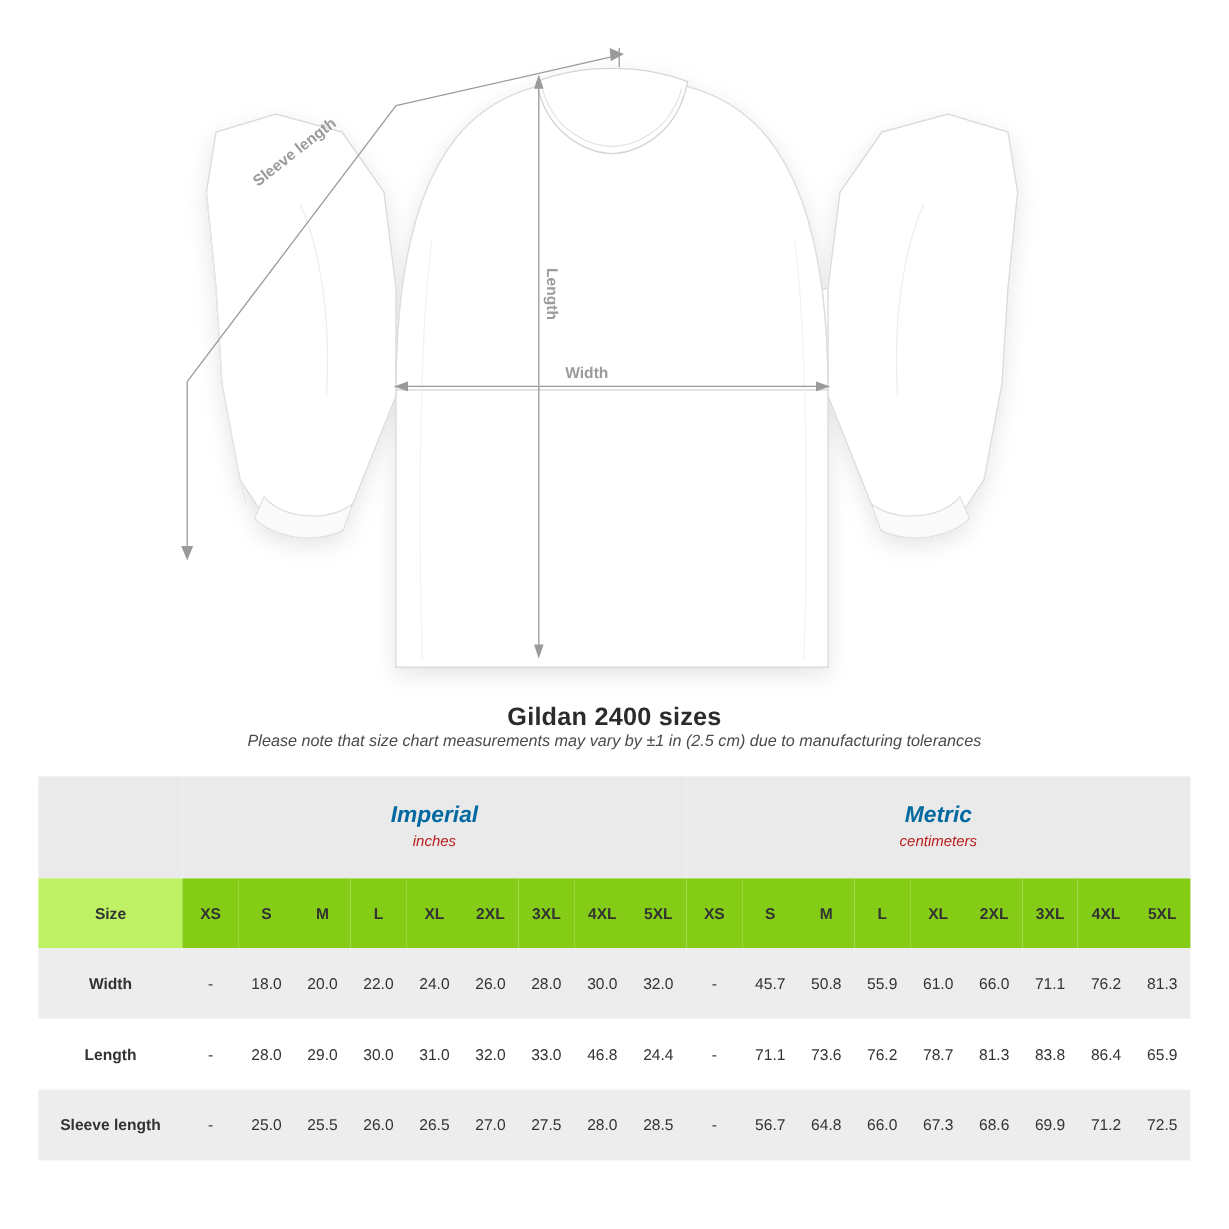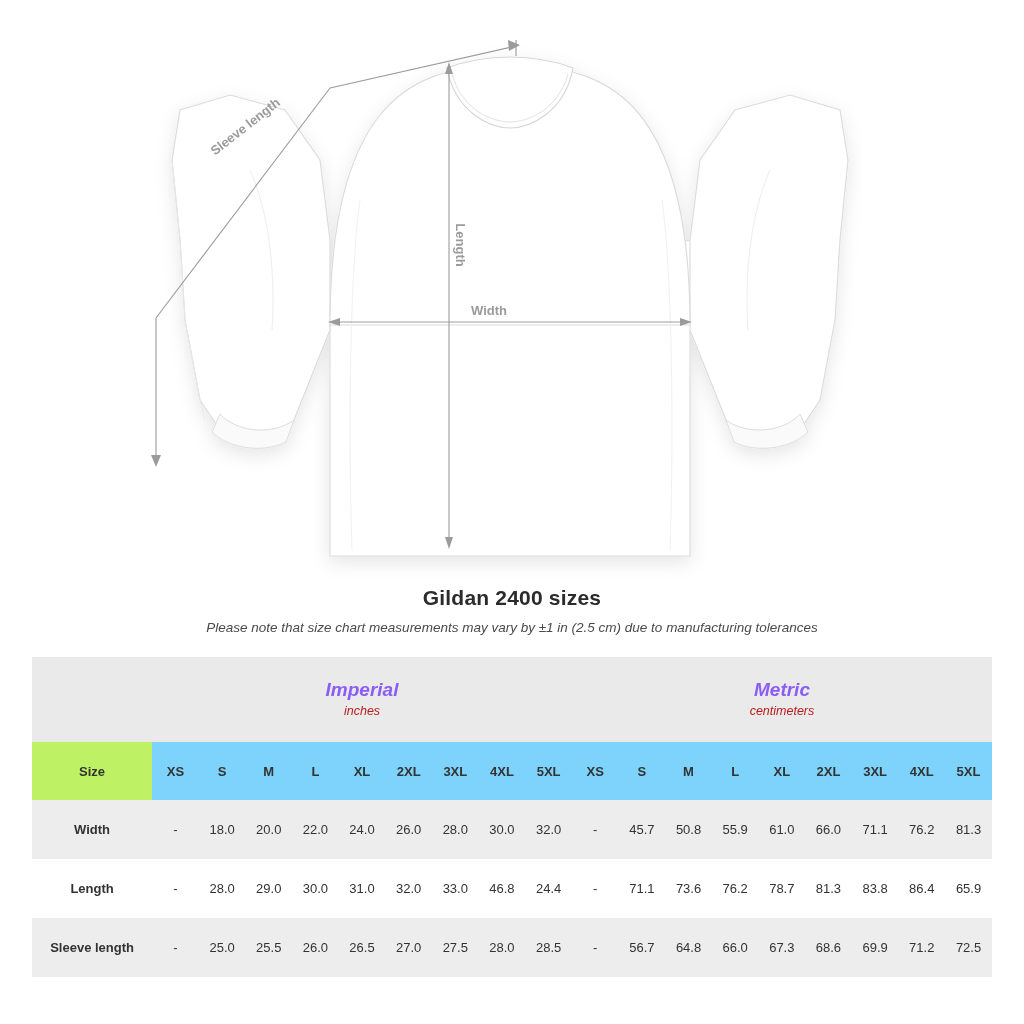--- a/index.html
+++ b/index.html
@@ -40,21 +40,20 @@
   .chart-title {
     font-size: 21px;
     font-weight: bold;
     color: #2b2b2b;
     letter-spacing: .2px;
   }
   .chart-note {
     font-size: 13.5px;
     font-style: italic;
     color: #4a4a4a;
-    margin-top: 10px;
   }
 
   
   .table-wrap {
     margin: 22px 32px 0 32px;
   }
   table.size-chart {
     width: 960px;
     border-collapse: collapse;
     table-layout: fixed;
@@ -69,32 +68,32 @@
   }
   .unit-row td {
     height: 85px;
     background: #eaeaea;
     vertical-align: middle;
   }
   .unit-name {
     font-size: 19px;
     font-style: italic;
     font-weight: bold;
-    color: #8b5cf6;
+    color: #0369a1;
     line-height: 1.25;
   }
   .unit-sub {
     font-size: 12.5px;
     font-style: italic;
     color: #b91c1c;
     line-height: 1.6;
   }
   .head-row td {
     height: 58px;
-    background: #7dd3fc;
+    background: #84cc16;
     font-weight: bold;
     font-size: 13.5px;
     color: #2f2f2f;
     vertical-align: middle;
   }
   .head-row td.rowlabel {
     background: #bef264;
   }
   .data-row td {
     height: 59px;

